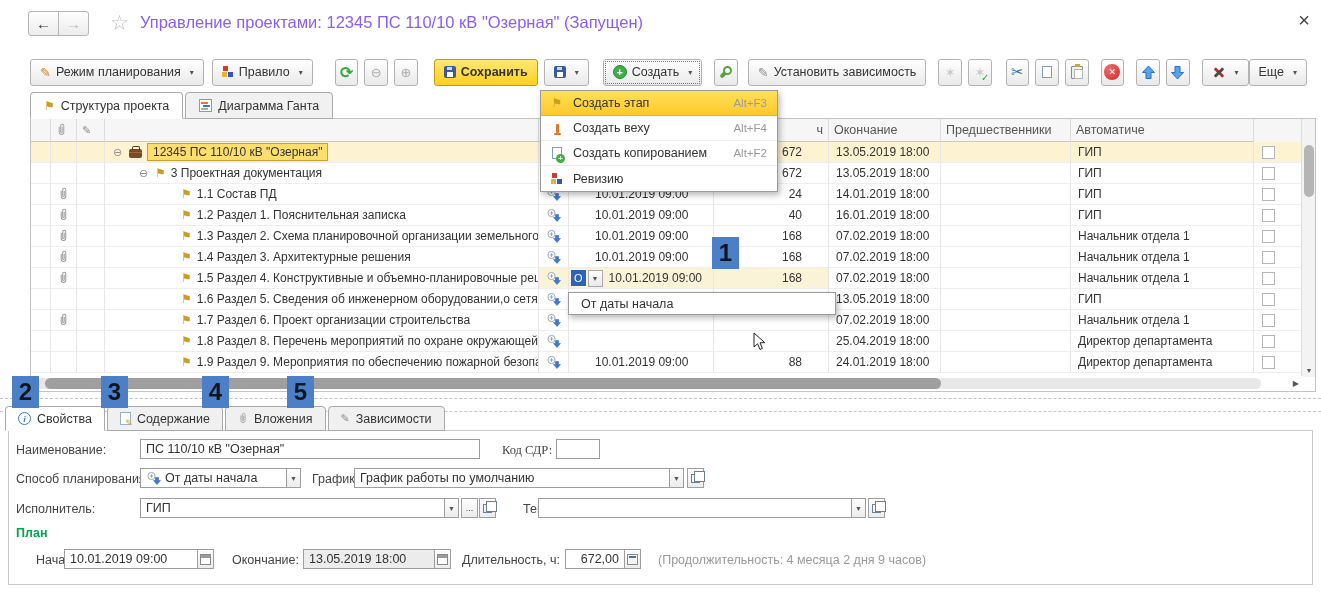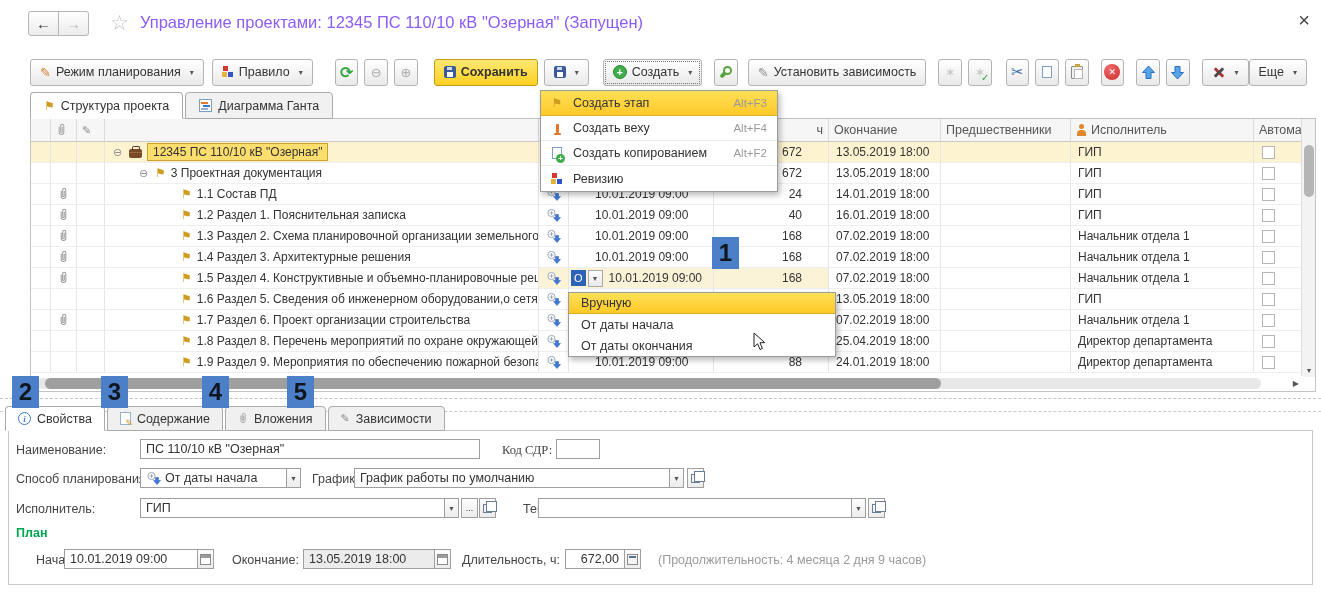--- a/index.html
+++ b/index.html
@@ -300,24 +300,20 @@
       <div>
           <span class="g-pencil gray" style="font-size:11px">✎</span>
         </div>
       <div></div>
       <div></div>
       <div></div>
       <div class="h-dur">ч</div>
       <div>Окончание</div>
       <div>Предшественники</div>
       <div>
-          <span class="person"></span>
-          <span>Исполнитель</span>
-        </div>
-      <div>
           <span>Автоматиче</span>
         </div>
     </div>
     <div id="tbody">
         <div class="trow hl">
           <div class="c-sel"></div>
           <div class="c-clip" style="justify-content: center;"></div>
           <div class="c-edit"></div>
           <div class="c-name" style="padding-left: 6px;">
             <span class="exp">⊖</span>
@@ -691,28 +687,22 @@
       <div class="mitem">
         <span class="micon">
           <span class="blocks"></span>
         </span>
         <span class="mlabel">Ревизию</span>
         <span class="mshort"></span>
       </div>
     </div>
 
   <div class="menu pmenu" id="pmenu">
-      <div class="mitem sel">
-        <span>Вручную</span>
-      </div>
       <div class="mitem">
         <span>От даты начала</span>
-      </div>
-      <div class="mitem">
-        <span>От даты окончания</span>
       </div>
     </div>
 
   <div class="badge" style="left:712px; top:237px;">1</div>
   <div class="badge" style="left:12px;  top:376px;">2</div>
   <div class="badge" style="left:101px; top:376px;">3</div>
   <div class="badge" style="left:202px; top:376px;">4</div>
   <div class="badge" style="left:287px; top:376px;">5</div>
 
   <div class="dash1"></div>

